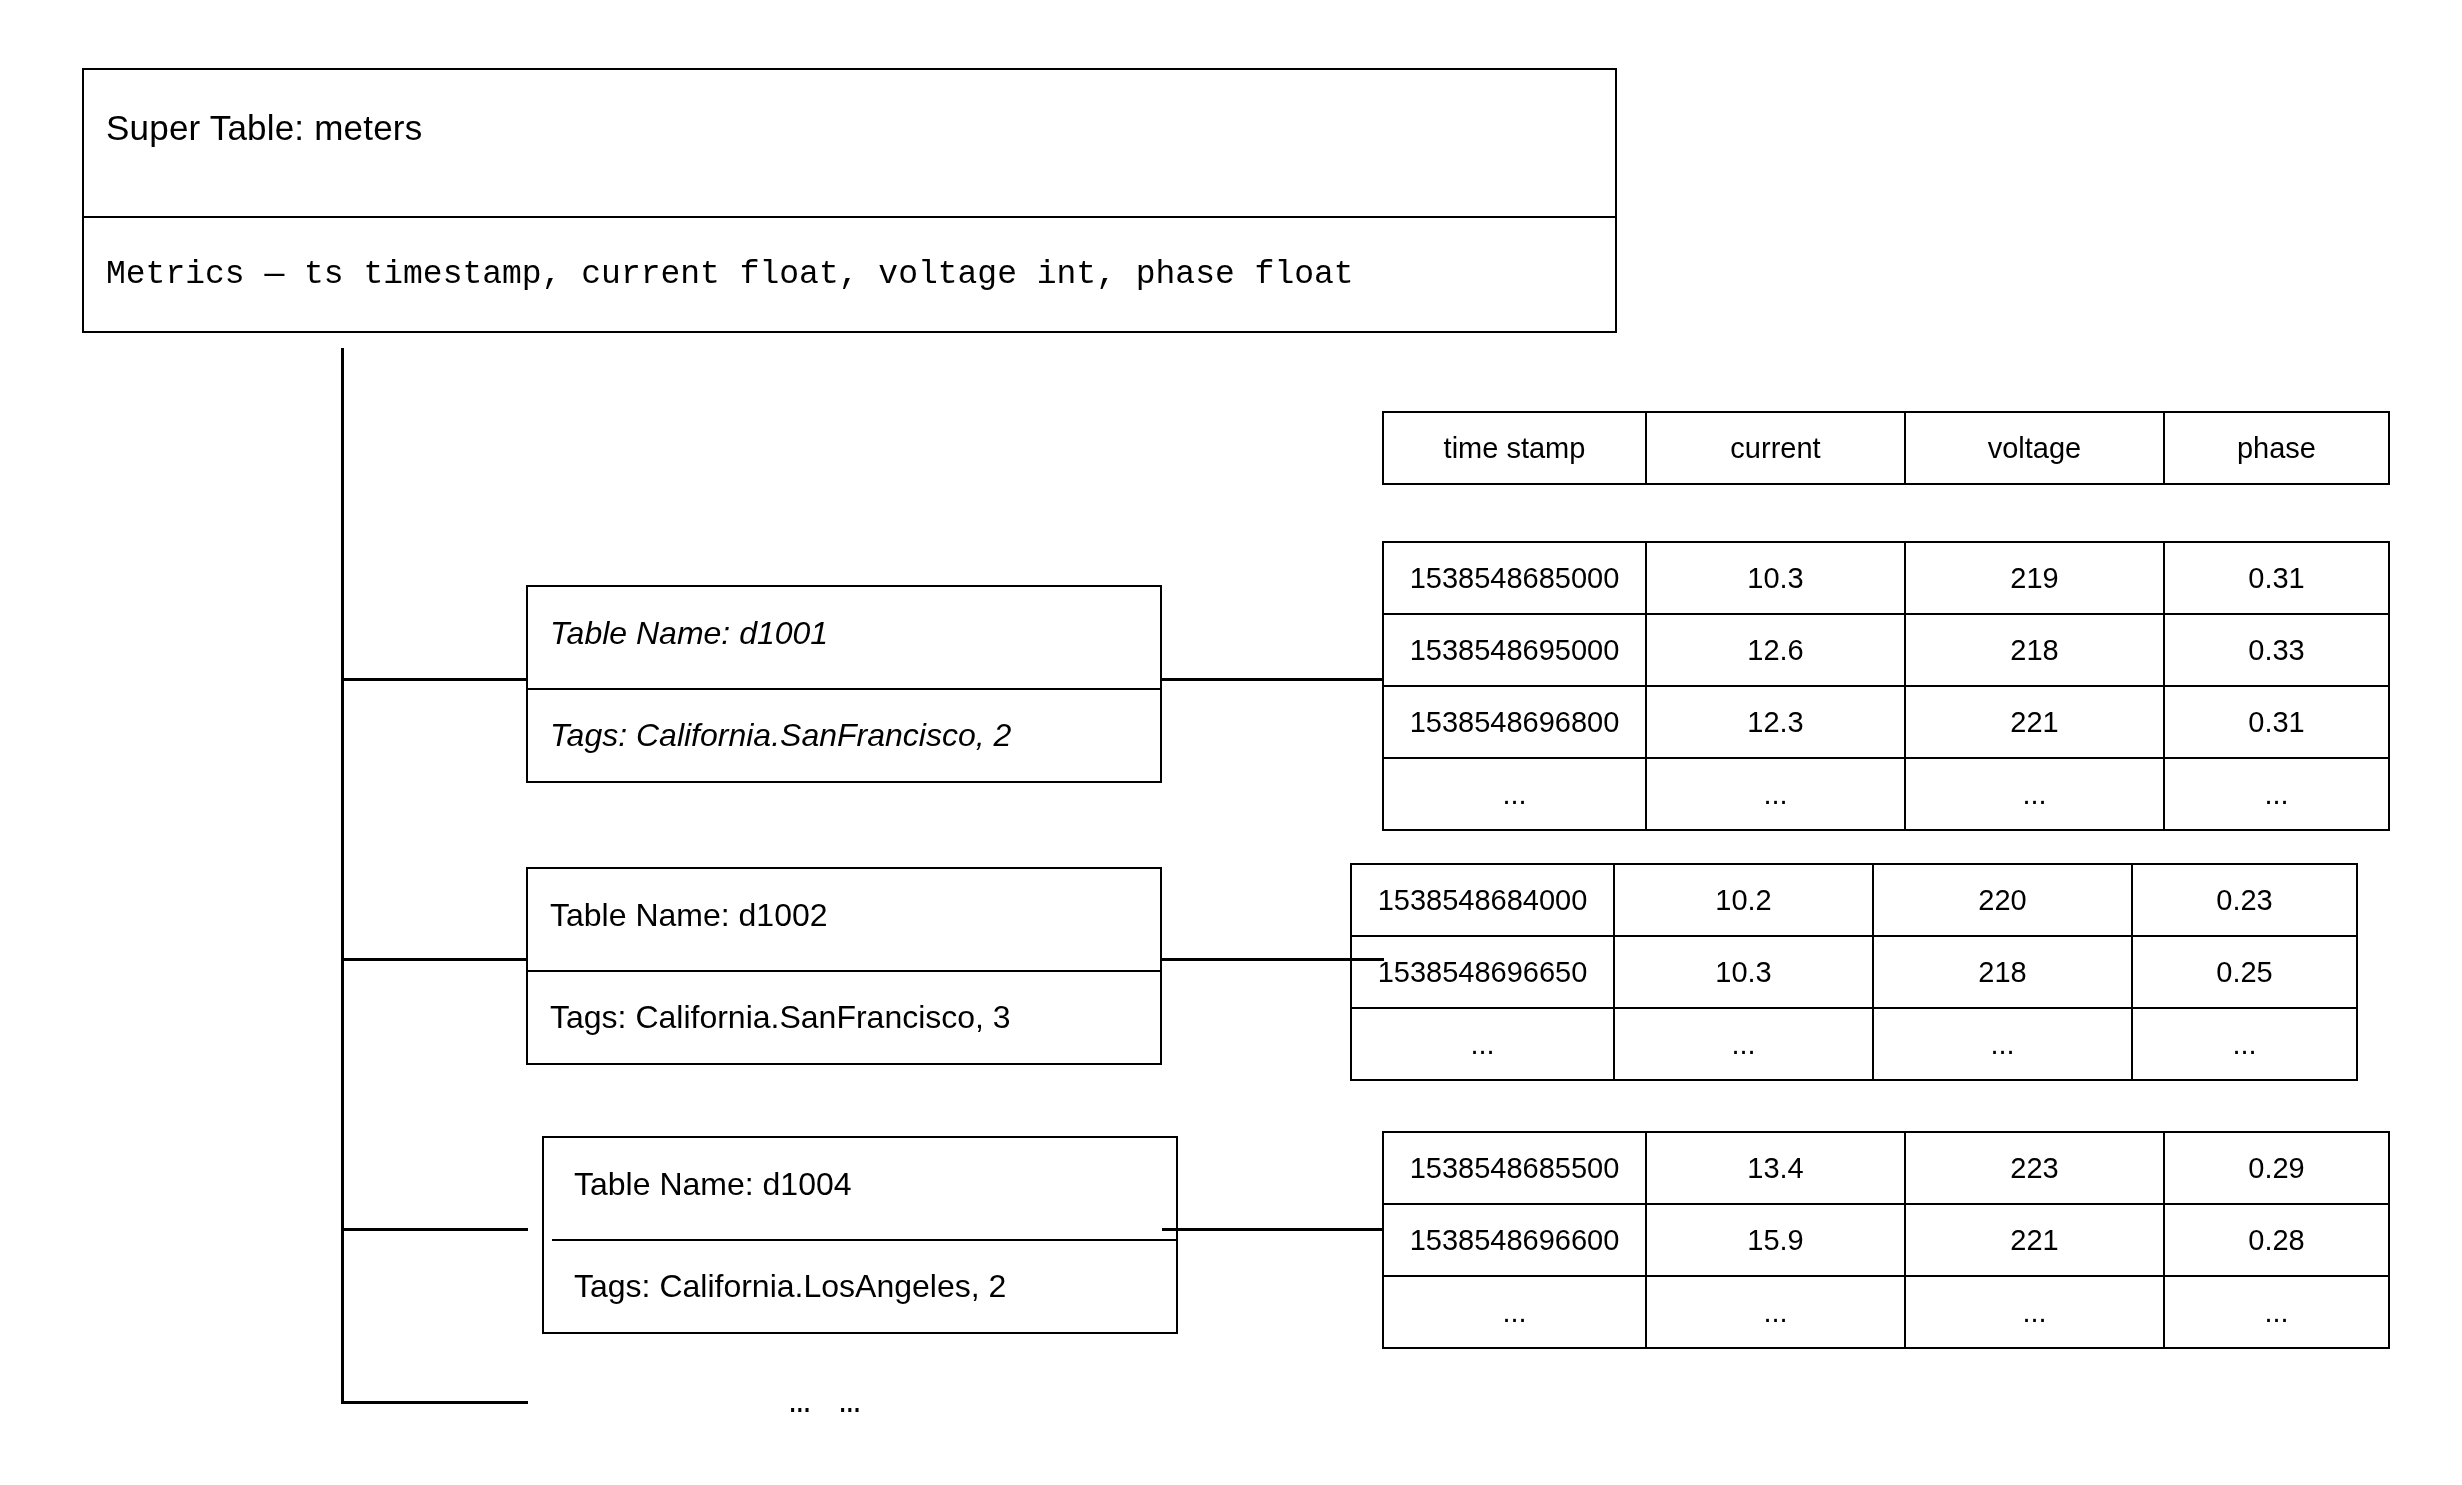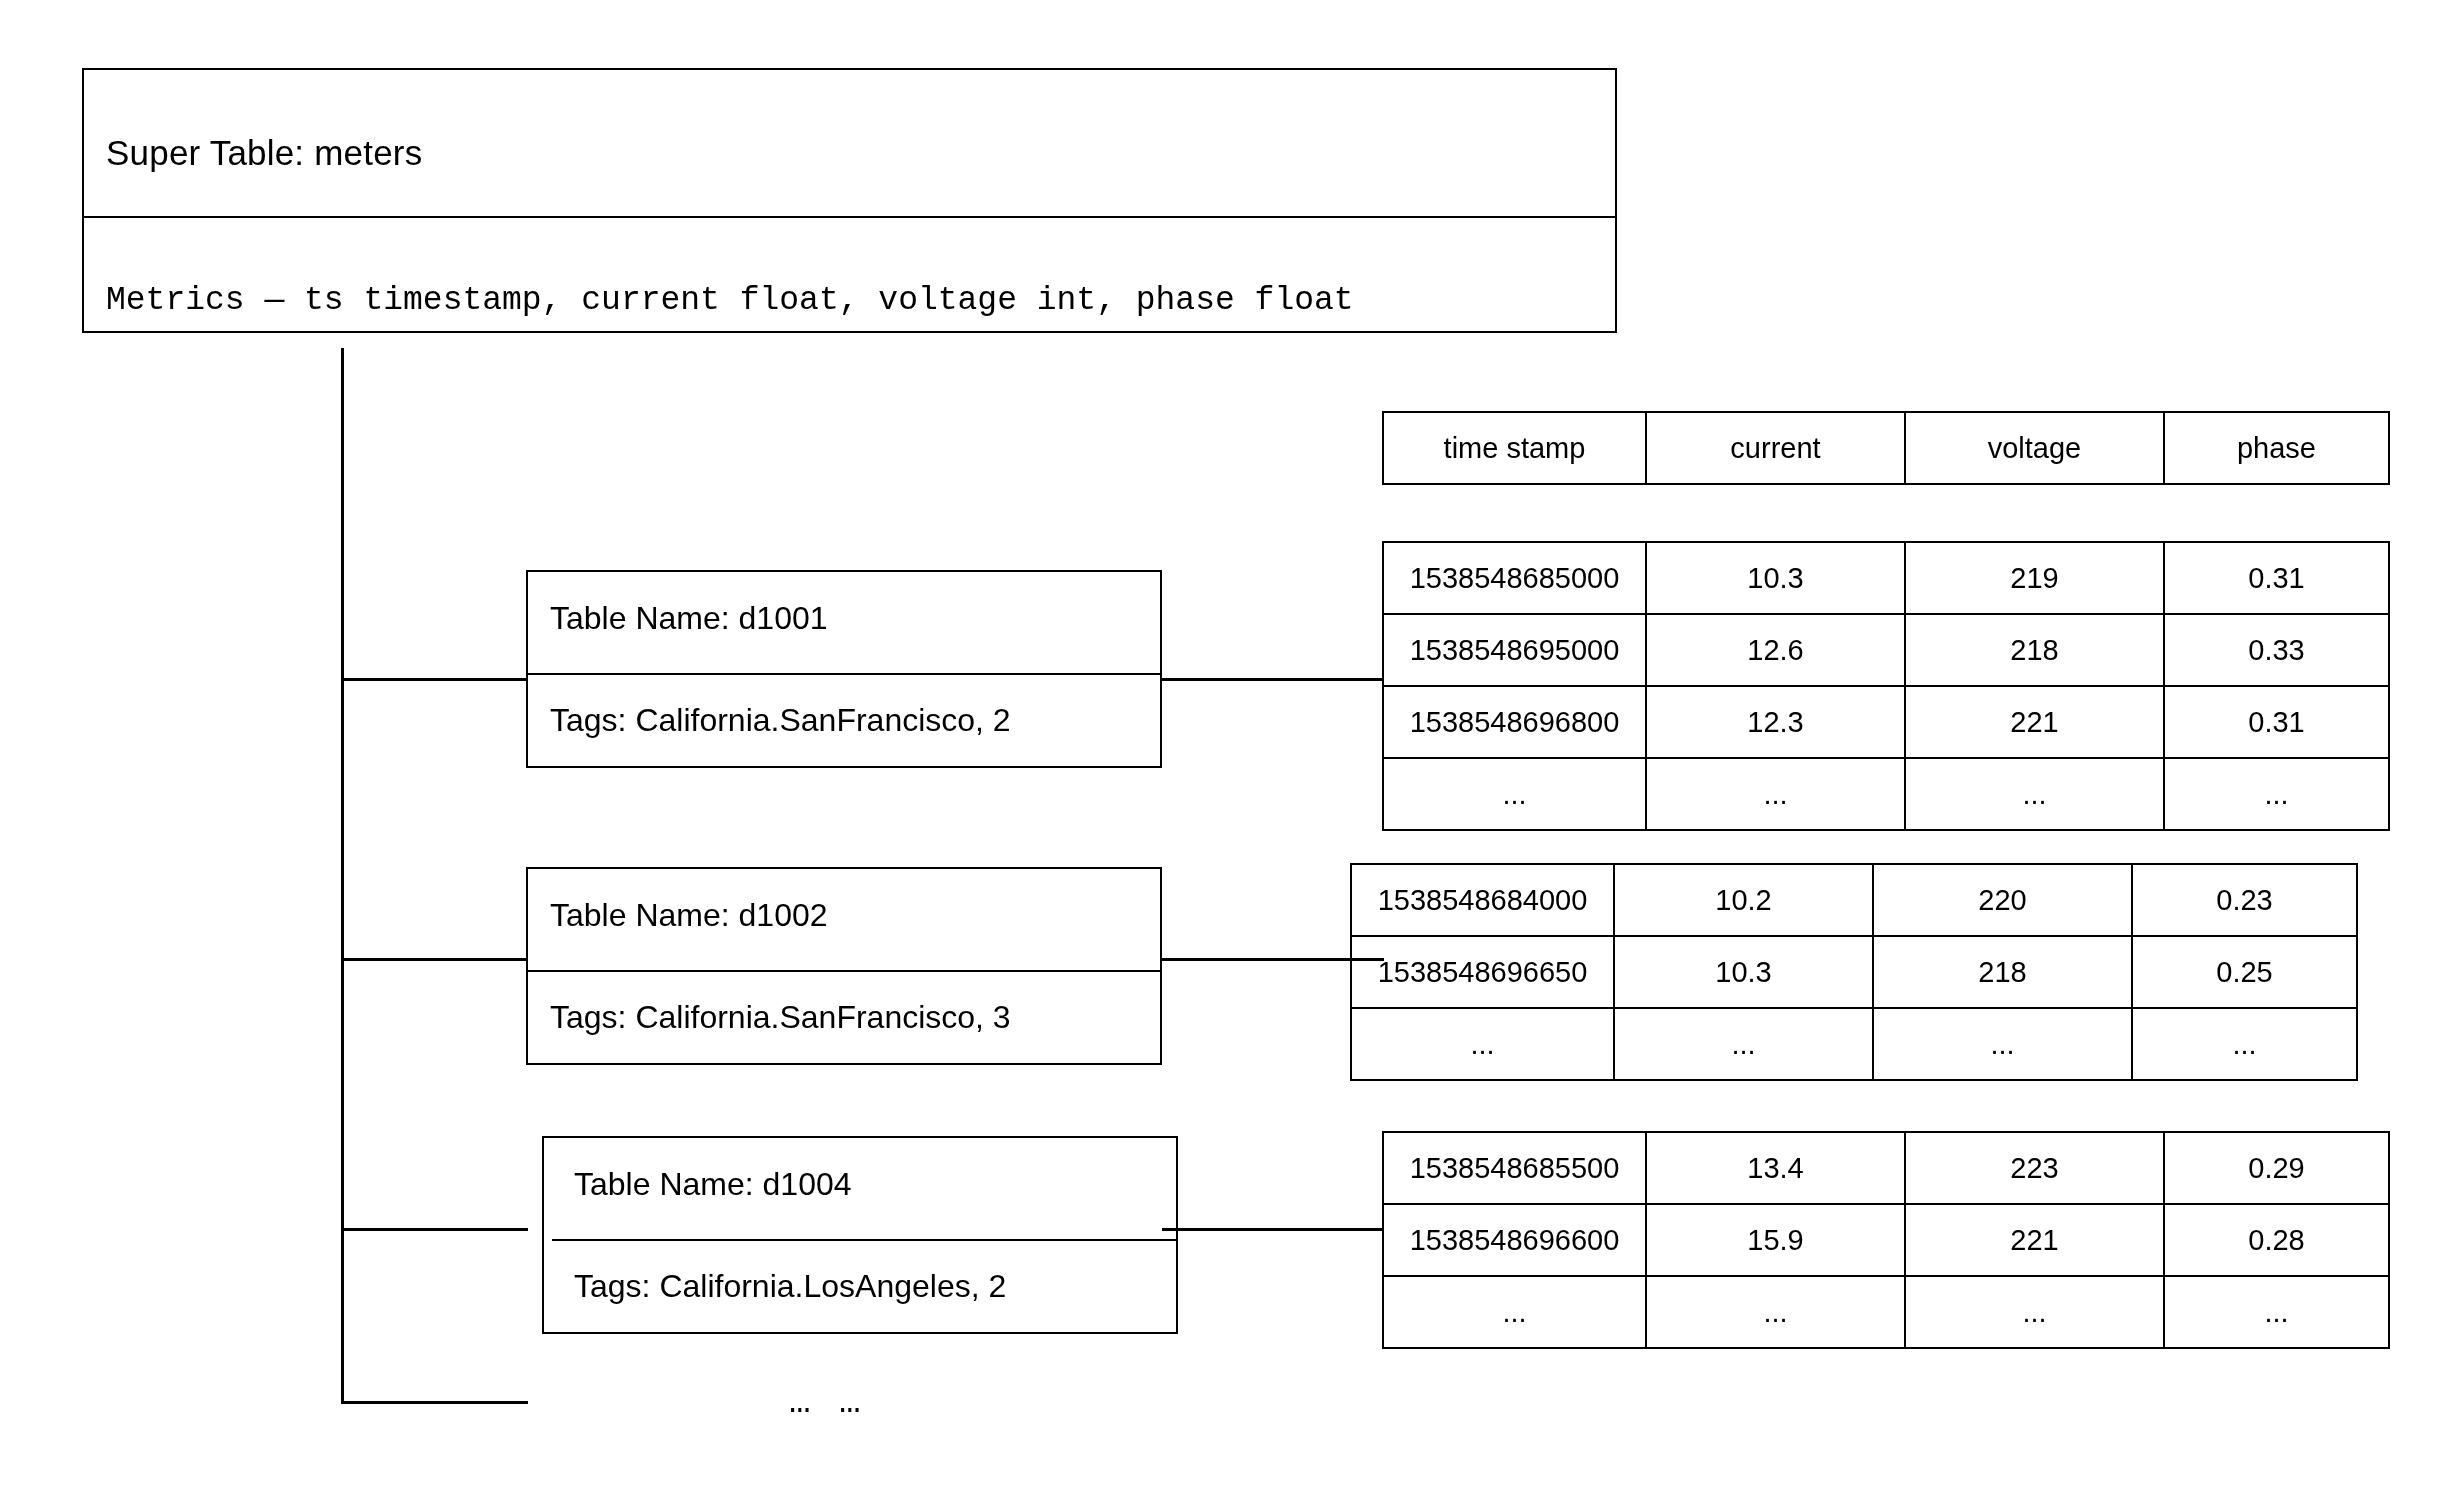--- a/index.html
+++ b/index.html
@@ -30,21 +30,21 @@
     left: 82px;
     top: 68px;
     width: 1535px;
     border: 2.5px solid #000;
     box-sizing: border-box;
   }
   .supertable .row {
     box-sizing: border-box;
     padding: 12px 22px;
     display: flex;
-    align-items: flex-end;
+    align-items: center;
     height: 115px;
   }
   .supertable .row + .row {
     border-top: 2.5px solid #000;
     margin-top: 31px;
   }
   .st-title {
     font-size: 35px;
     font-family: "Liberation Sans", sans-serif;
     letter-spacing: 0.2px;
@@ -68,21 +68,21 @@
     padding: 8.5px 22px;
     display: flex;
     align-items: center;
     font-size: 32px;
   }
   .child-table .crow + .crow {
     border-top: 2.5px solid #000;
     margin-top: 8px;
   }
 
-  .ct1 { left: 526px; top: 570px; }
+  .ct1 { left: 526px; top: 585px; font-style: italic; }
   .ct2 { left: 526px; top: 867px; }
   .ct3 { left: 542px; top: 1136px; padding-left: 8px; }
 
   
   .data-table {
     position: absolute;
     border-collapse: collapse;
     table-layout: fixed;
   }
   .data-table td, .data-table th {

